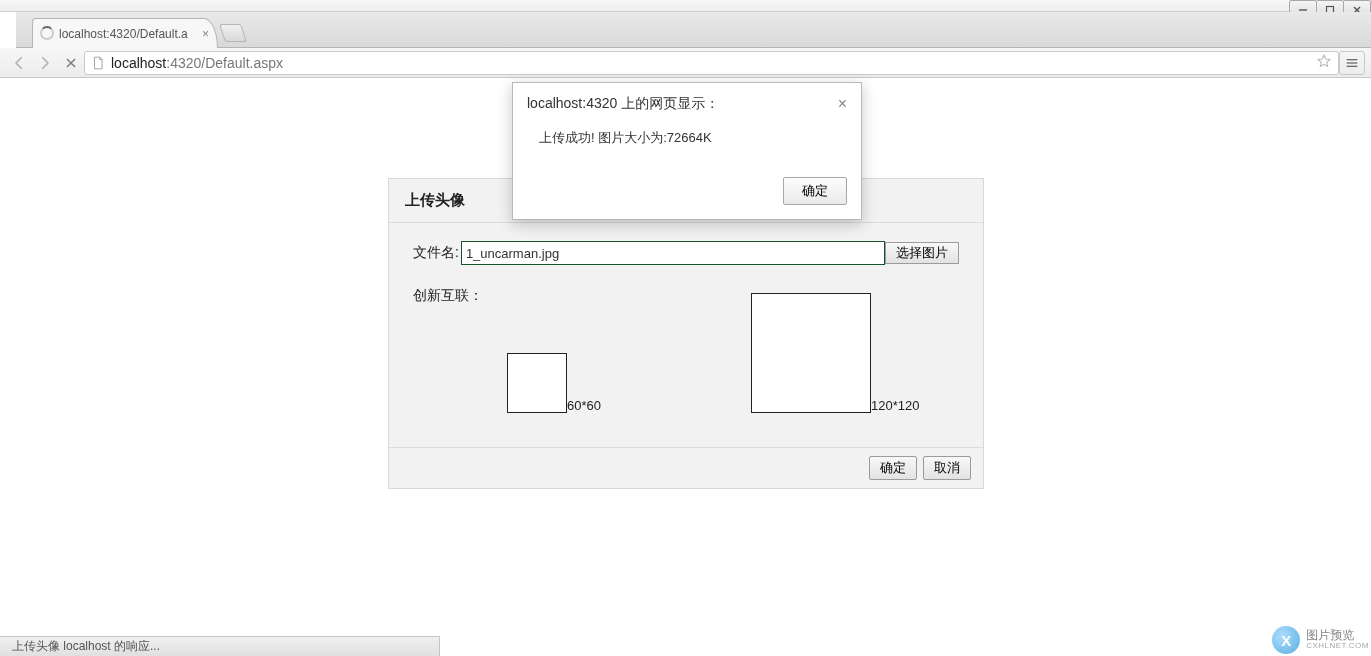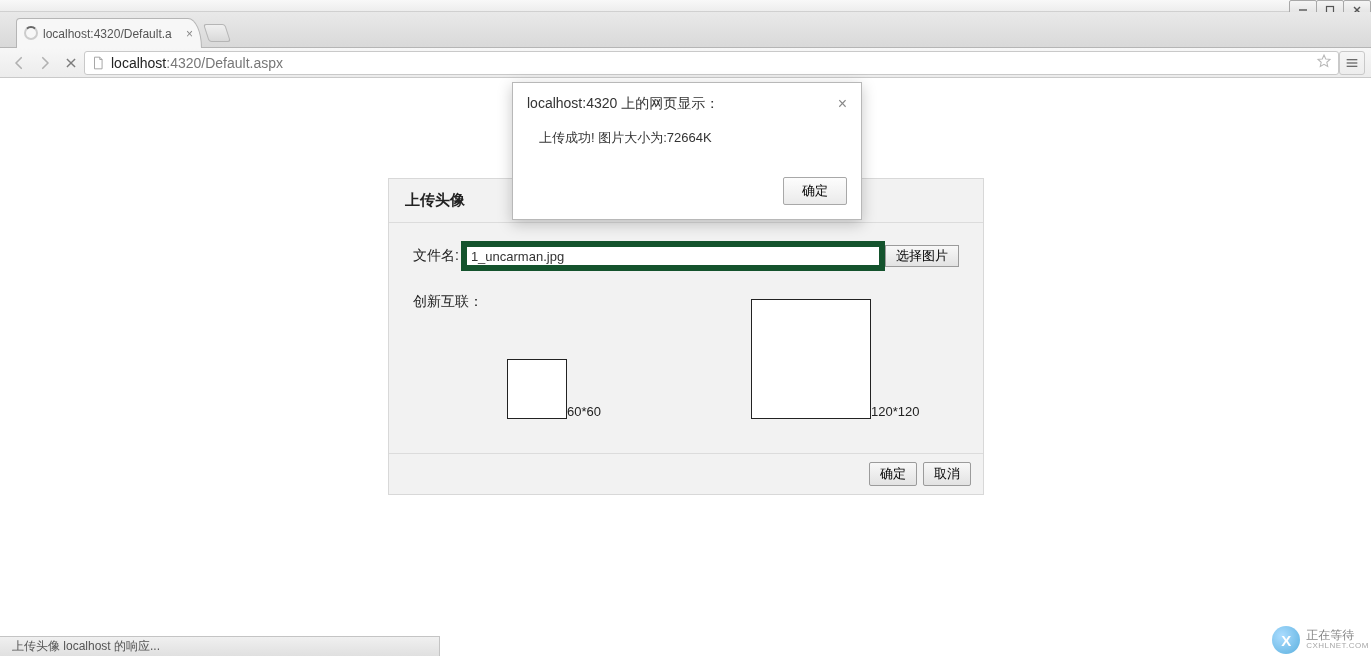--- a/index.html
+++ b/index.html
@@ -5,21 +5,21 @@
     * { margin: 0; padding: 0; box-sizing: border-box; font-family: "Microsoft YaHei", Arial, sans-serif; }
     body { width: 1371px; height: 656px; background: #fff; overflow: hidden; position: relative; }
 
     
     .titlebar { position: absolute; top: 0; left: 0; right: 0; height: 12px; background: linear-gradient(#f8f8f8,#ededed); border-bottom: 1px solid #d0d0d0; }
     .win-controls { position: absolute; right: 0; top: 0; display: flex; }
     .win-btn { width: 28px; height: 20px; border: 1px solid #a8a8a8; background: linear-gradient(#f5f5f5,#dcdcdc); margin-left: -1px; display: flex; align-items: center; justify-content: center; font-size: 11px; color: #444; cursor: default; border-radius: 2px; }
     .win-btn svg { display: block; }
 
     
-    .tabstrip { position: absolute; top: 12px; left: 0; right: 0; height: 36px; background: linear-gradient(#e9e9e9,#d9d9d9); border-bottom: 1px solid #b5b5b5; }
+    .tabstrip { position: absolute; top: 12px; left: 16px; right: 0; height: 36px; background: linear-gradient(#e9e9e9,#d9d9d9); border-bottom: 1px solid #b5b5b5; }
     .tab { position: absolute; left: 16px; top: 6px; height: 30px; width: 186px; background: #f7f7f7; border: 1px solid #b5b5b5; border-bottom: none; border-top-left-radius: 4px; border-top-right-radius: 14px 30px; padding: 0 28px 0 26px; display: flex; align-items: center; font-size: 12px; color: #555; }
     .tab .spinner { position: absolute; left: 7px; top: 7px; width: 14px; height: 14px; border: 2px solid #ccc; border-top-color: #666; border-radius: 50%; }
     .tab .close { position: absolute; right: 8px; top: 8px; font-size: 12px; color: #888; }
     .newtab { position: absolute; left: 206px; top: 12px; width: 22px; height: 18px; background: linear-gradient(#f0f0f0,#d9d9d9); border: 1px solid #b5b5b5; border-radius: 3px; transform: skewX(18deg); }
 
     
     .toolbar { position: absolute; top: 48px; left: 0; right: 0; height: 30px; background: linear-gradient(#f7f7f7,#ececec); border-bottom: 1px solid #c9c9c9; display: flex; align-items: center; padding: 0 6px; }
     .tbtn { width: 26px; height: 26px; display: flex; align-items: center; justify-content: center; color: #7c7c7c; border-radius: 3px; }
     .tbtn.disabled { opacity: .55; }
     .omnibox { flex: 1; height: 24px; border: 1px solid #c9c9c9; background: #fff; border-radius: 3px; display: flex; align-items: center; padding: 0 6px; font-size: 14px; color: #222; }
@@ -30,21 +30,21 @@
     .menu-btn { width: 26px; height: 24px; border: 1px solid #c9c9c9; border-radius: 3px; display: flex; align-items: center; justify-content: center; color: #6b6b6b; }
 
     
     .viewport { position: absolute; top: 78px; left: 0; right: 0; bottom: 20px; background: #fff; }
 
     .panel { position: absolute; left: 388px; top: 100px; width: 596px; background: #f2f2f2; border: 1px solid #d8d8d8; }
     .panel-header { padding: 12px 16px; font-size: 15px; font-weight: bold; color: #222; border-bottom: 1px solid #dcdcdc; }
     .panel-body { padding: 18px 24px 14px; font-size: 14px; color: #222; }
     .row-file { display: flex; align-items: center; margin-bottom: 22px; }
     .row-file label { margin-right: 2px; }
-    .file-input { flex: 1; height: 30px; border: 6px solid #14532d; background: #fff; font-size: 13px; padding: 1px 4px; color: #333; }
+    .file-input { flex: 1; height: 24px; border: 1px solid #14532d; background: #fff; font-size: 13px; padding: 1px 4px; color: #333; }
     .select-btn { height: 22px; padding: 0 10px; border: 1px solid #9b9b9b; background: linear-gradient(#f8f8f8,#e2e2e2); font-size: 13px; margin-left: 0; cursor: default; }
     .previews { display: flex; align-items: flex-end; gap: 150px; padding-left: 94px; margin-bottom: 20px; }
     .preview-item { display: flex; align-items: flex-end; }
     .pbox { border: 1px solid #222; background: #fff; }
     .pbox.sm { width: 60px; height: 60px; }
     .pbox.lg { width: 120px; height: 120px; }
     .plabel { font-size: 13px; color: #222; margin-left: 0; }
     .preview-title { margin-bottom: 0; }
     .panel-footer { border-top: 1px solid #dcdcdc; padding: 8px 12px; display: flex; justify-content: flex-end; gap: 6px; }
     .small-btn { height: 24px; padding: 0 10px; border: 1px solid #9b9b9b; background: linear-gradient(#f8f8f8,#e2e2e2); font-size: 13px; cursor: default; border-radius: 2px; }
@@ -188,17 +188,17 @@
     </div>
   </div>
 
 </div>
 
 <div class="statusbar">
   <div class="status-pill">上传头像 localhost 的响应...</div>
   <div class="watermark">
     <div class="logo"></div>
     <div class="wm-text">
-      <span>正在等待</span>
+      <span>图片预览</span>
       <span class="wm-sub">CXHLNET.COM</span>
     </div>
   </div>
 </div>
 
 </body></html>

